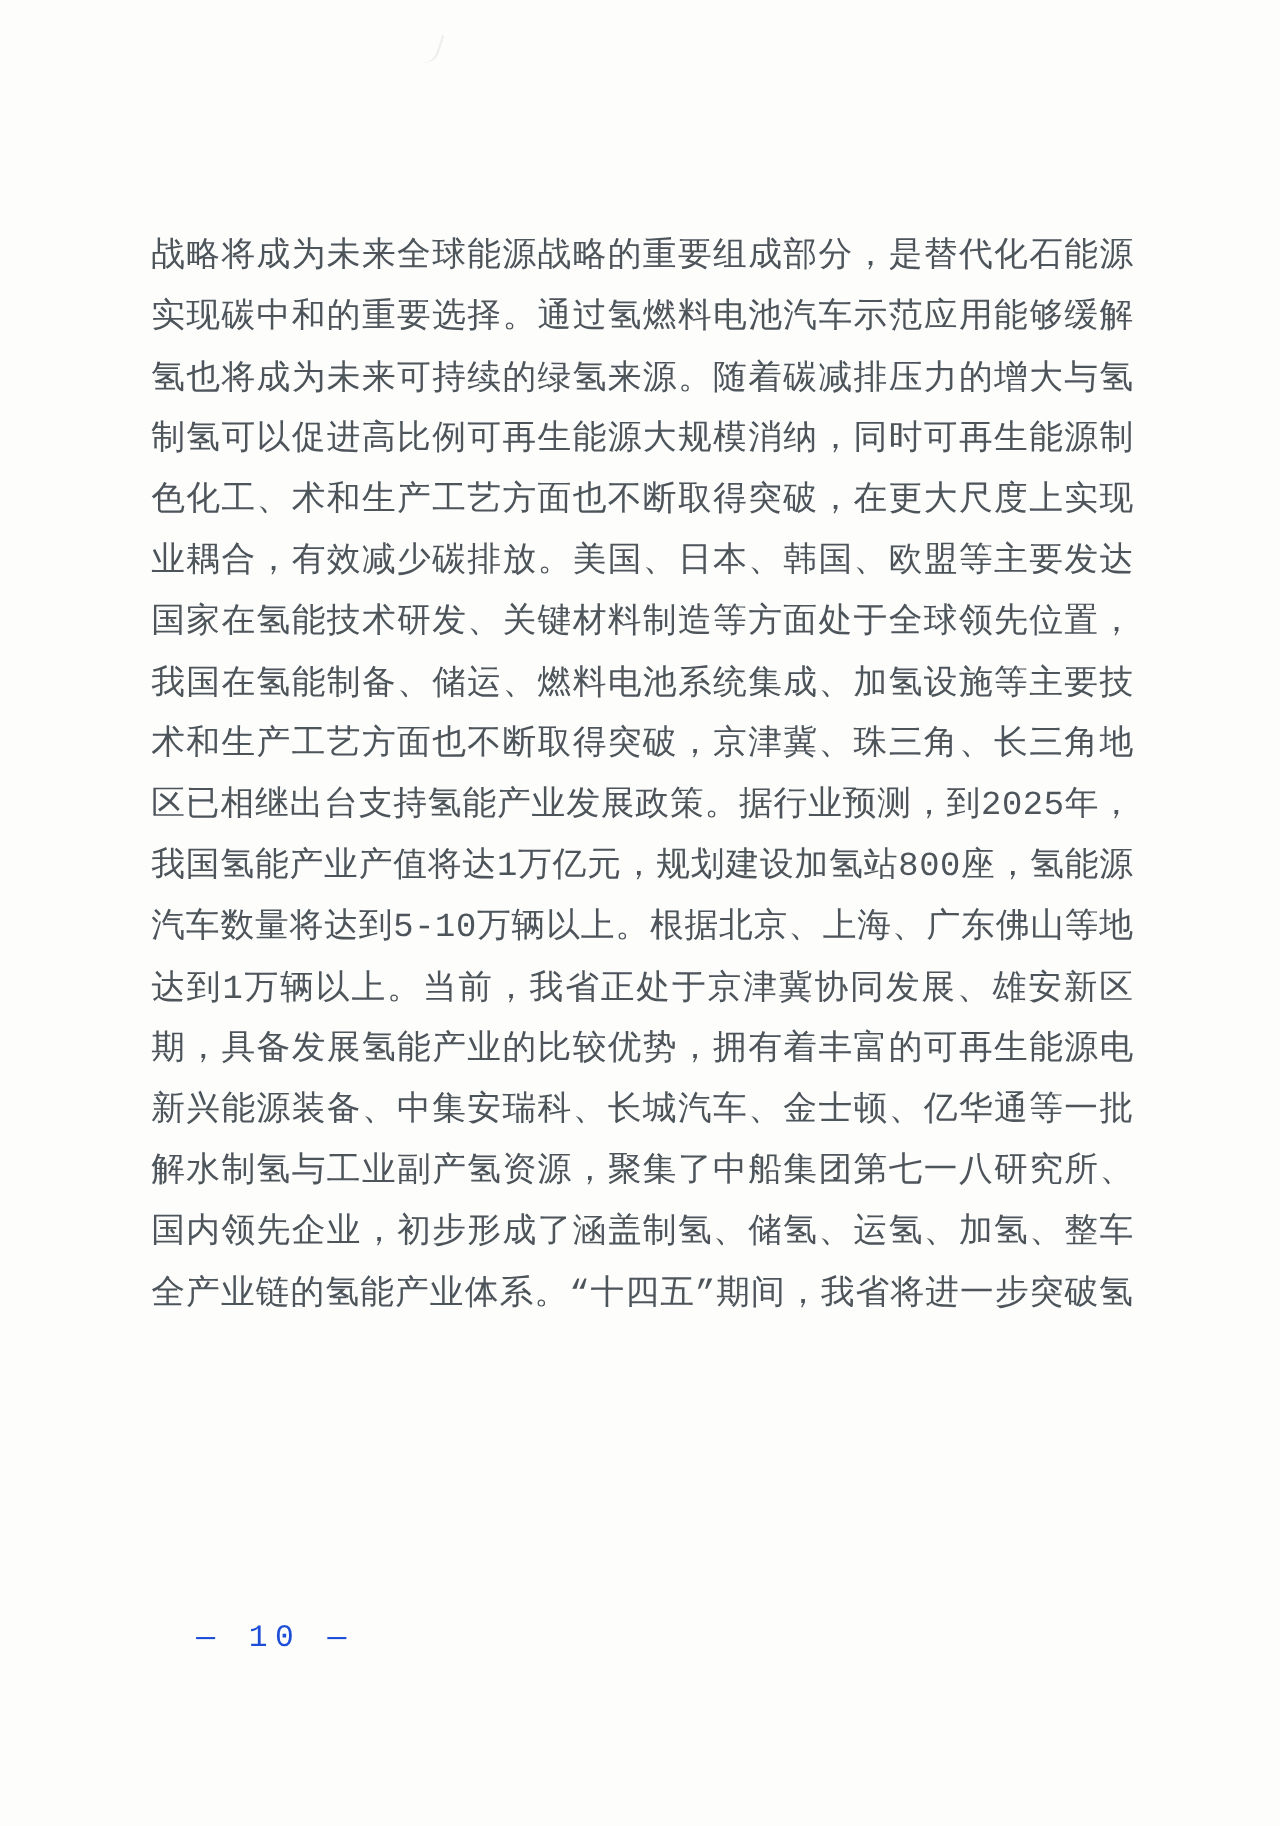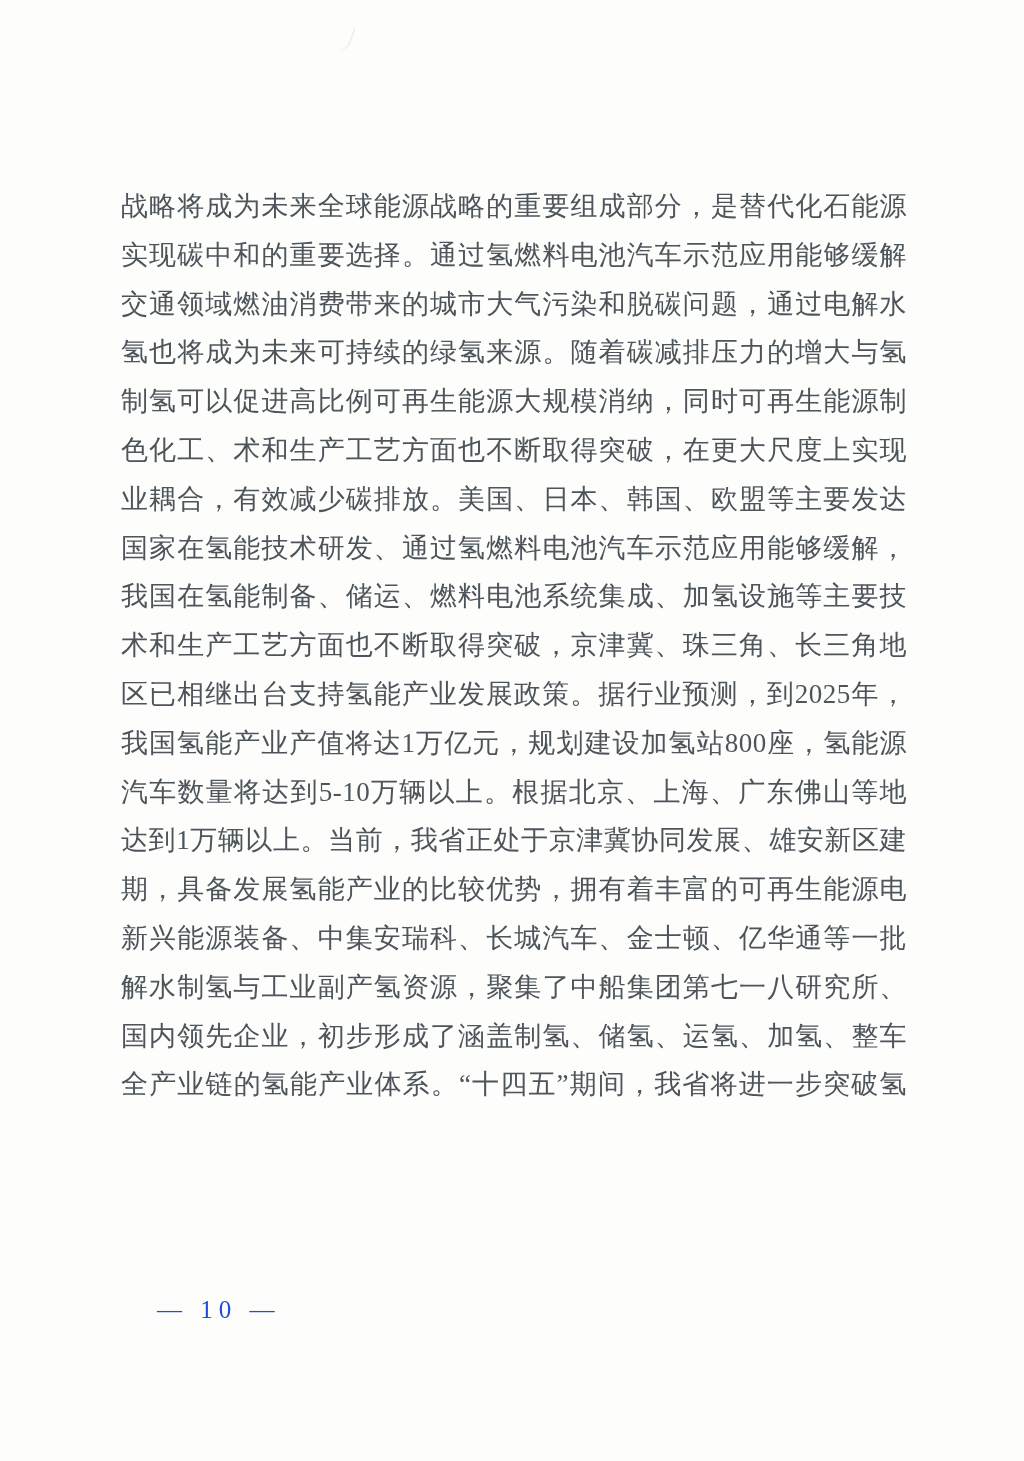--- a/index.html
+++ b/index.html
@@ -6,21 +6,21 @@
     margin: 0;
     padding: 0;
     background: #ffffff;
   }
   .page {
     position: relative;
     width: 1024px;
     height: 1461px;
     background: #fdfdfc;
     overflow: hidden;
-    font-family: Liberation Serif, serif;
+    font-family: Liberation Mono, monospace;
   }
   .text-block {
     position: absolute;
     left: 121px;
     top: 182px;
     width: 786px;
   }
   .body-line {
     display: block;
     height: 48.8px;
@@ -55,26 +55,25 @@
 </head>
 <body>
 
 <div class="page">
 
   <div class="scan-artifact"></div>
 
   <div class="text-block">
     <span class="body-line">战略将成为未来全球能源战略的重要组成部分，是替代化石能源</span>
     <span class="body-line">实现碳中和的重要选择。通过氢燃料电池汽车示范应用能够缓解</span>
-    <span class="body-line">交通领域燃油消费带来的城市大气污染和脱碳问题，通过电解水</span>
     <span class="body-line">氢也将成为未来可持续的绿氢来源。随着碳减排压力的增大与氢</span>
     <span class="body-line">制氢可以促进高比例可再生能源大规模消纳，同时可再生能源制</span>
     <span class="body-line">色化工、术和生产工艺方面也不断取得突破，在更大尺度上实现产</span>
     <span class="body-line">业耦合，有效减少碳排放。美国、日本、韩国、欧盟等主要发达</span>
-    <span class="body-line">国家在氢能技术研发、通过氢燃料电池汽车示范应用能够缓解，</span>
+    <span class="body-line">国家在氢能技术研发、关键材料制造等方面处于全球领先位置，</span>
     <span class="body-line">我国在氢能制备、储运、燃料电池系统集成、加氢设施等主要技</span>
     <span class="body-line">术和生产工艺方面也不断取得突破，京津冀、珠三角、长三角地</span>
     <span class="body-line">区已相继出台支持氢能产业发展政策。据行业预测，到2025年，</span>
     <span class="body-line">我国氢能产业产值将达1万亿元，规划建设加氢站800座，氢能源</span>
     <span class="body-line">汽车数量将达到5-10万辆以上。根据北京、上海、广东佛山等地氢</span>
     <span class="body-line">达到1万辆以上。当前，我省正处于京津冀协同发展、雄安新区建</span>
     <span class="body-line">期，具备发展氢能产业的比较优势，拥有着丰富的可再生能源电</span>
     <span class="body-line">新兴能源装备、中集安瑞科、长城汽车、金士顿、亿华通等一批</span>
     <span class="body-line">解水制氢与工业副产氢资源，聚集了中船集团第七一八研究所、</span>
     <span class="body-line">国内领先企业，初步形成了涵盖制氢、储氢、运氢、加氢、整车</span>

